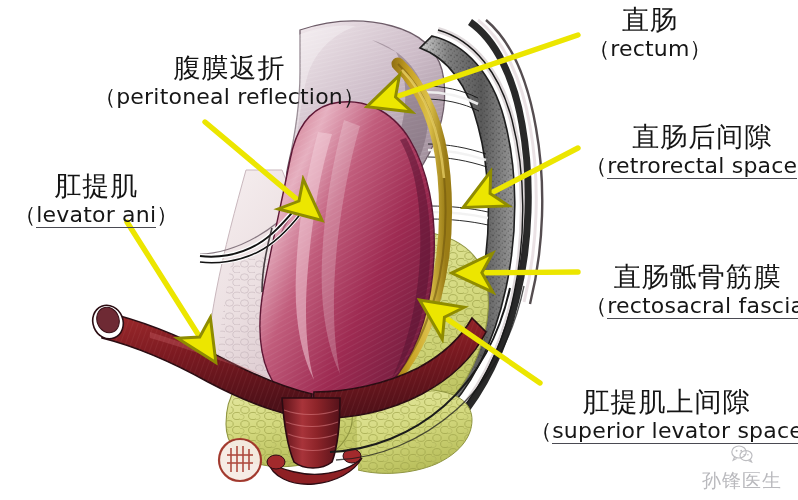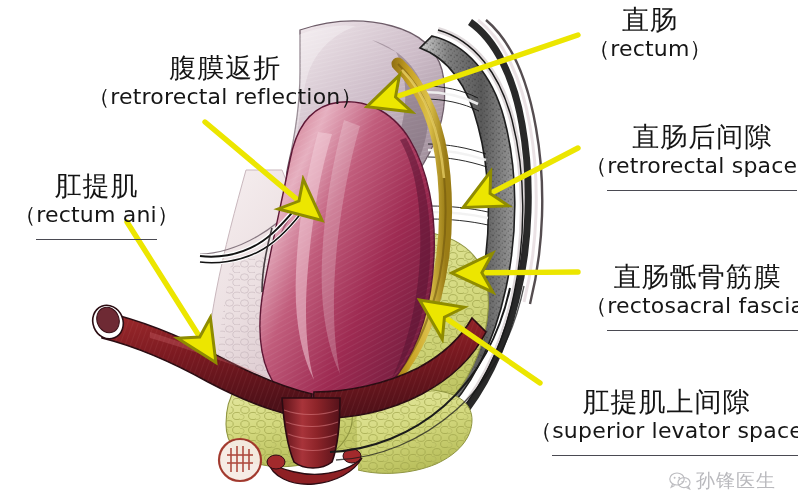--- a/index.html
+++ b/index.html
@@ -43,34 +43,35 @@
     display: block;
     font-family: "DejaVu Sans", "Liberation Sans", sans-serif;
     font-size: 22px;
     color: #161616;
     letter-spacing: 0.2px;
   }
   .label.center .cn { text-align: center; }
   .label.center .en { text-align: center; }
   .label.right-col .cn { text-align: center; }
   .label.right-col .en { text-align: center; }
-  .ul { border-bottom: 1px solid #4a4a52; padding-bottom: 12px; }
+  .ul { border-bottom: 1px solid #4a4a52; padding-bottom: 0px; }
 
   #watermark {
     position: absolute;
-    right: 22px;
+    right: 16px;
     bottom: 6px;
     display: flex;
     align-items: center;
     gap: 5px;
     color: #b9b9bd;
     font-family: "DejaVu Sans", "Liberation Sans", sans-serif;
     font-size: 19px;
     letter-spacing: 1px;
     user-select: none;
+    flex-direction: column;
   }
   #watermark .wm-icon { display: block; }
 </style>
 </head>
 <body>
 
 <div id="page">
 
   <svg id="figure-svg" viewBox="0 0 798 500">
     <defs>
@@ -368,28 +369,28 @@
     <g stroke="#ece600" stroke-width="5.4" fill="none" stroke-linecap="round">
       <line x1="205" y1="122" x2="318" y2="217" marker-end="url(#arrowHead)"></line>
       <line x1="127" y1="222" x2="213" y2="358" marker-end="url(#arrowHead)"></line>
       <line x1="578" y1="35" x2="372" y2="105" marker-end="url(#arrowHead)"></line>
       <line x1="578" y1="148" x2="468" y2="205" marker-end="url(#arrowHead)"></line>
       <line x1="578" y1="272" x2="457" y2="273" marker-end="url(#arrowHead)"></line>
       <line x1="540" y1="383" x2="424" y2="303" marker-end="url(#arrowHead)"></line>
     </g>
   </svg>
 
-  <div class="label center" style="left:88px; top:52px;">
+  <div class="label center" style="left:94px; top:52px;">
     <span class="cn">腹膜返折</span>
-    <span class="en"><span>（</span><span>retrorectal reflection</span><span>）</span></span>
+    <span class="en"><span>（</span><span>peritoneal reflection</span><span>）</span></span>
   </div>
 
   <div class="label center" style="left:14px; top:170px;">
     <span class="cn">肛提肌</span>
-    <span class="en"><span>（</span><span class="ul">rectum ani</span><span>）</span></span>
+    <span class="en"><span>（</span><span class="ul">levator ani</span><span>）</span></span>
   </div>
 
   <div class="label right-col" style="left:588px; top:4px;">
     <span class="cn">直肠</span>
     <span class="en"><span>（</span><span>rectum</span><span>）</span></span>
   </div>
 
   <div class="label right-col" style="left:585px; top:121px;">
     <span class="cn">直肠后间隙</span>
     <span class="en"><span>（</span><span class="ul">retrorectal space</span><span>）</span></span>

